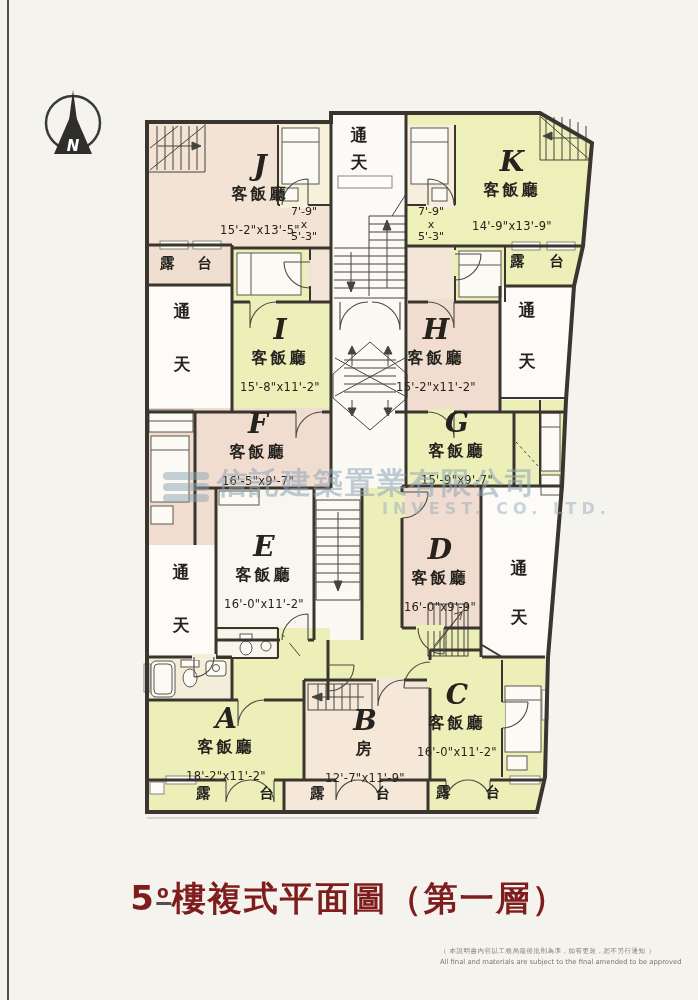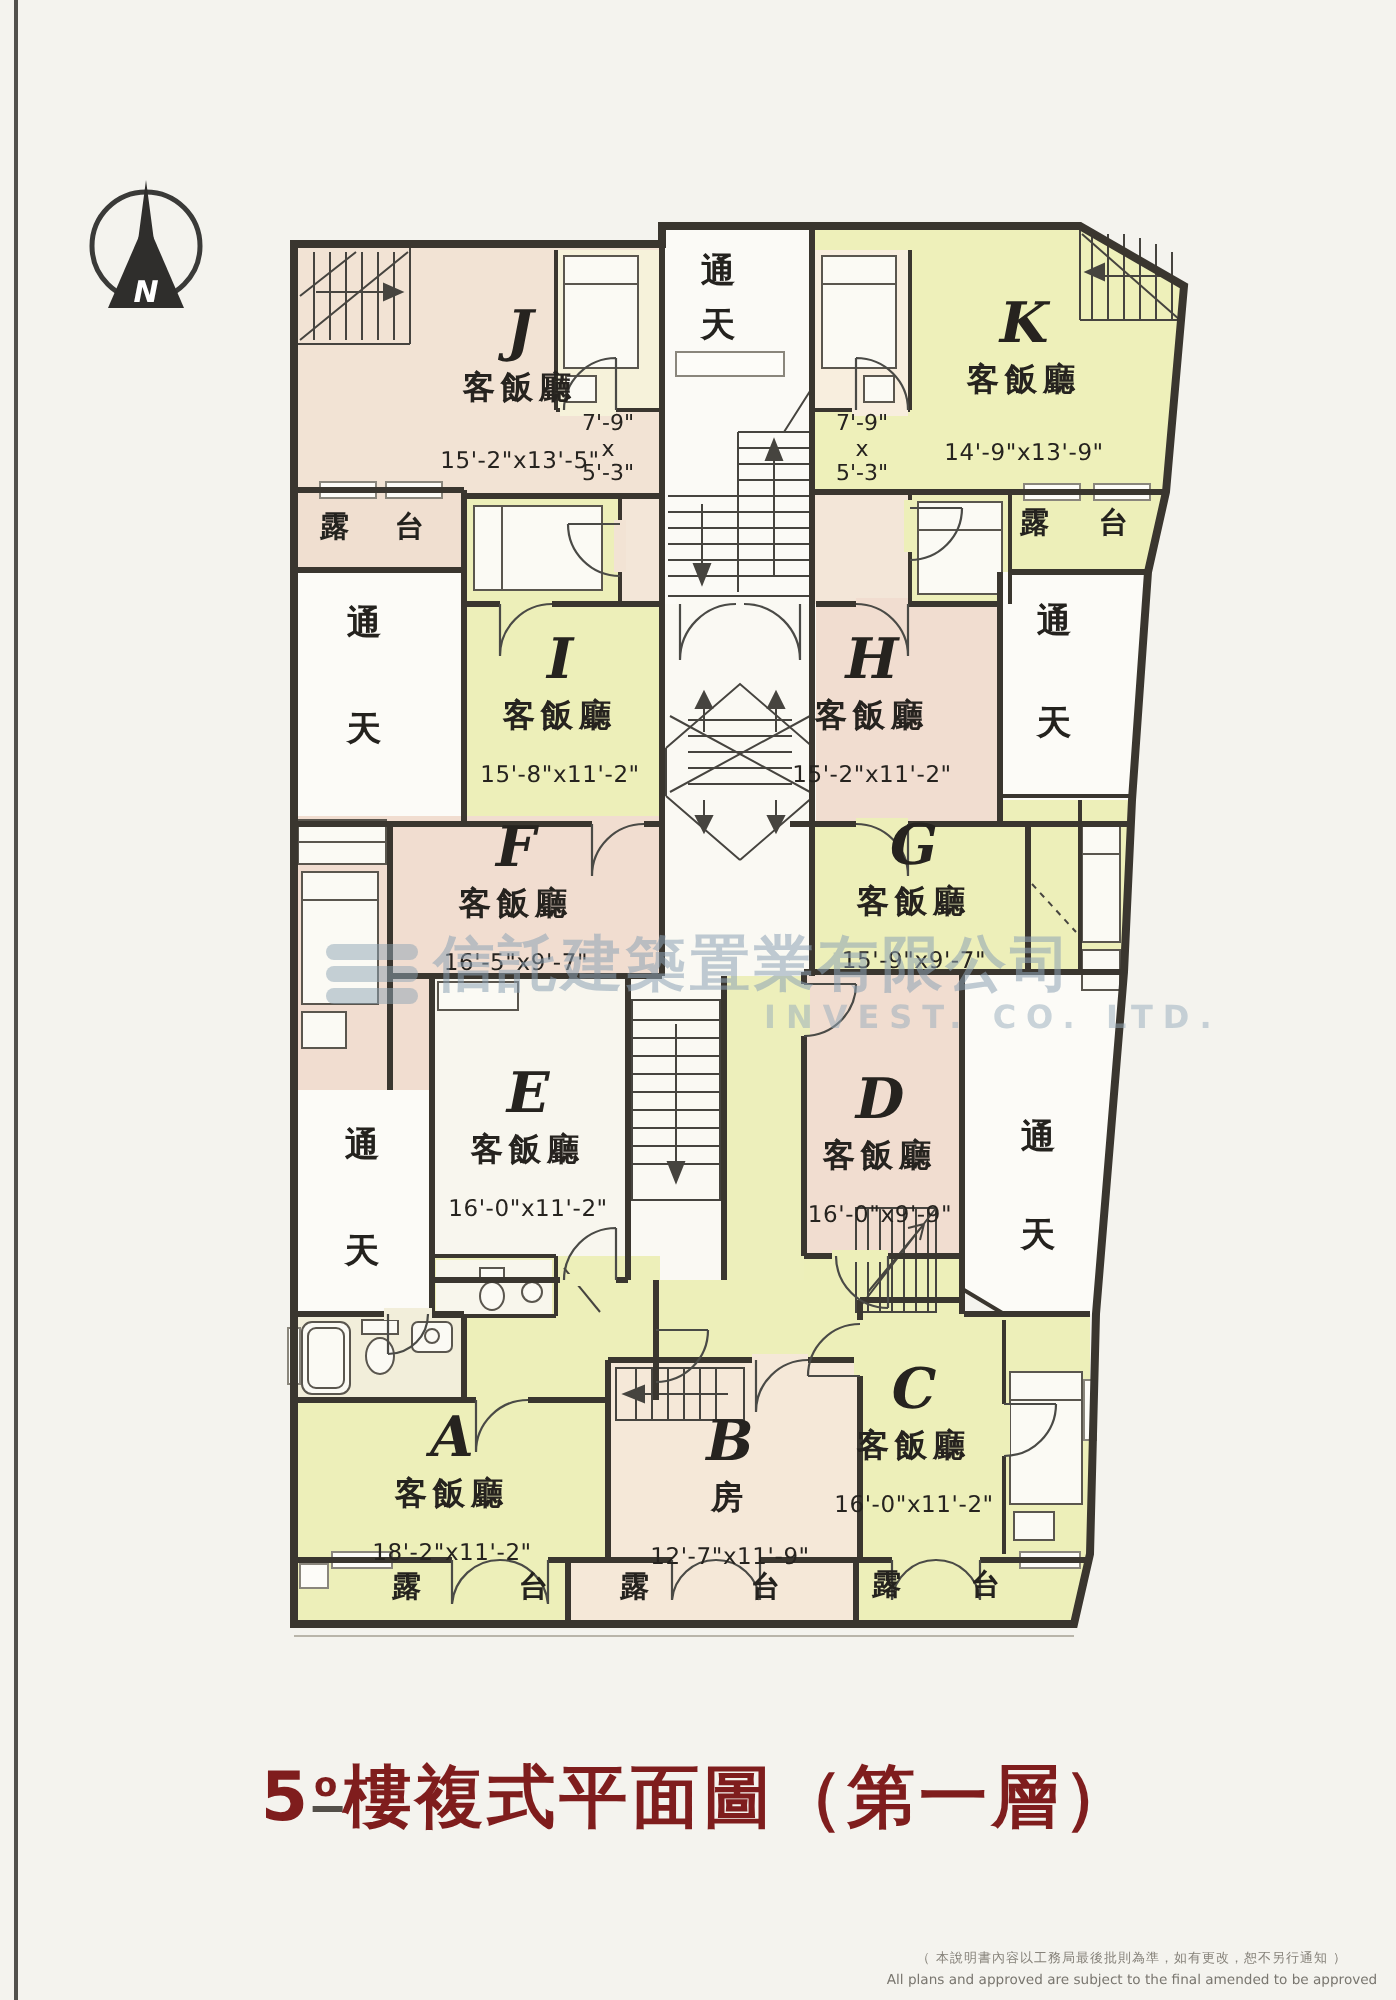--- a/index.html
+++ b/index.html
@@ -30,21 +30,21 @@
   .v-br{left:504px;top:557px;} .v-br span+span{margin-top:26px;}
 
   .balc{position:absolute;display:flex;justify-content:space-between;font-weight:700;font-size:14.5px;color:#24221e;}
   .b-tl{left:160px;top:254px;width:52px;} .b-tr{left:510px;top:252px;width:54px;}
   .b-a{left:196px;top:784px;width:78px;} .b-b{left:310px;top:784px;width:80px;} .b-c{left:436px;top:783px;width:64px;}
 
   .title{position:absolute;left:50%;top:876px;transform:translateX(-50%);white-space:nowrap;
          font-weight:700;font-size:34px;letter-spacing:2px;color:#7f1d1d;}
   .title .sup{font-size:17px;border-bottom:3px solid #534f49;vertical-align:12px;padding:0 1px;}
 
-  .disc{position:absolute;left:440px;top:975px;width:252px;text-align:center;color:#86827a;}
+  .disc{position:absolute;left:440px;top:947px;width:252px;text-align:left;color:#86827a;}
   .disc .zh{font-size:6.5px;letter-spacing:.5px;}
   .disc .en{font-size:6.8px;margin-top:2px;color:#79766f;}
 
   .wm{position:absolute;left:163px;top:466px;pointer-events:none;display:flex;}
   .wm-logo{width:46px;padding-top:3px;}
   .wm-logo div{height:8px;border-radius:5px;background:rgba(141,163,179,.5);margin:3px 0;}
   .wm-text{margin-left:8px;}
   .wm-zh{font-family:"DejaVu Serif",serif;font-weight:700;font-size:30px;letter-spacing:2px;line-height:1.1;color:rgba(140,163,180,.55);white-space:nowrap;}
   .wm-en{font-weight:700;font-size:16px;letter-spacing:5px;margin-left:165px;color:rgba(150,171,187,.5);white-space:nowrap;}
 </style>
@@ -362,15 +362,15 @@
       <div class="wm-en">INVEST. CO. LTD.</div>
     </div>
   </div>
 
   <div class="title">
     <span>5</span><span class="sup">o</span><span>樓複式平面圖（第一層）</span>
   </div>
 
   <div class="disc">
     <div class="zh">（ 本說明書內容以工務局最後批則為準，如有更改，恕不另行通知 ）</div>
-    <div class="en">All plans and approved are subject to the final amended to be approved</div>
+    <div class="en">All final and materials are subject to the final amended to be approved</div>
   </div>
 </div>
 
 </body></html>

